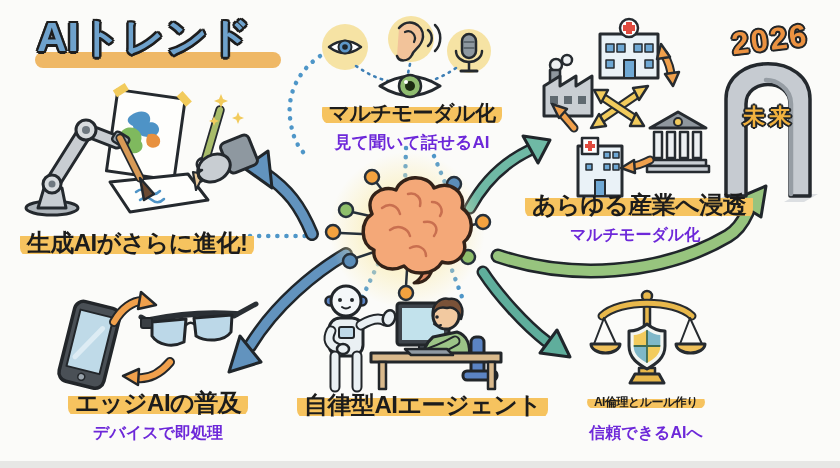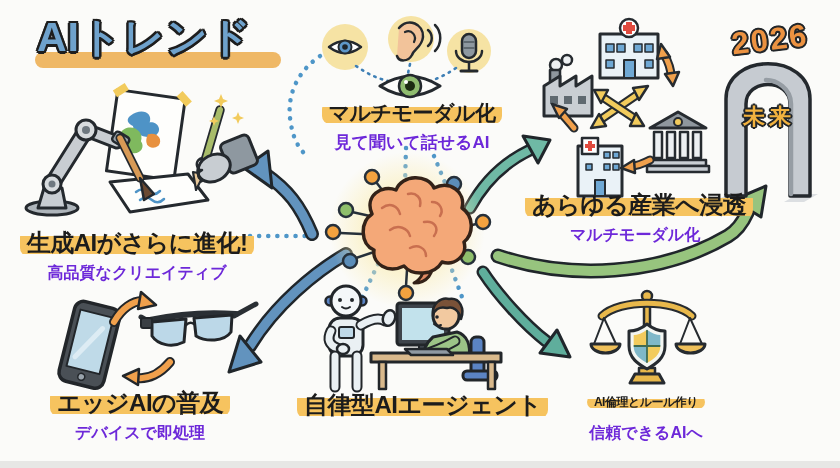--- a/index.html
+++ b/index.html
@@ -429,24 +429,23 @@
     <div class="sub" style="font-size:17px">見て聞いて話せるAI</div>
   </div>
 
   <div class="topic" style="left:525px;top:191px;width:220px">
     <div class="heading"><span class="marker">あらゆる産業へ浸透</span></div>
     <div class="sub">マルチモーダル化</div>
   </div>
 
   <div class="topic" style="left:17px;top:229px;width:240px">
     <div class="heading"><span class="marker">生成AIがさらに進化!</span></div>
-    <div class="sub">高品質なクリエイティブ</div>
-  </div>
-
-  <div class="topic" style="left:30px;top:389px;width:220px">
+  </div>
+
+  <div class="topic" style="left:48px;top:389px;width:220px">
     <div class="heading"><span class="marker">エッジAIの普及</span></div>
     <div class="sub">デバイスで即処理</div>
   </div>
 
   <div class="topic" style="left:297px;top:391px;width:220px">
     <div class="heading" style="font-size:24px"><span class="marker">自律型AIエージェント</span></div>
   </div>
 
   <div class="topic" style="left:536px;top:389px;width:220px">
     <div class="heading" style="font-size:12px"><span class="marker">AI倫理とルール作り</span></div>

